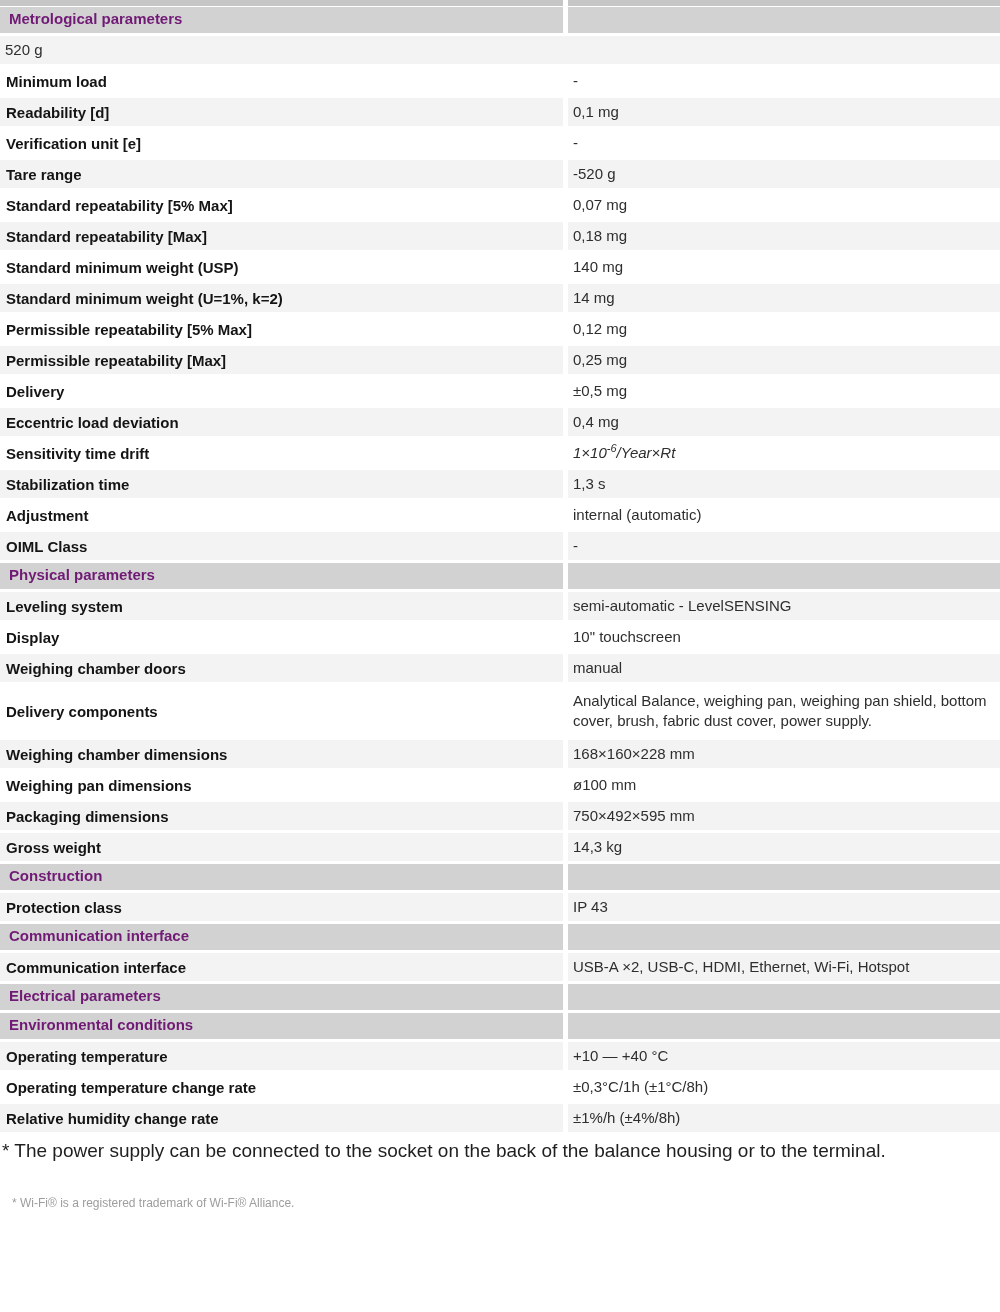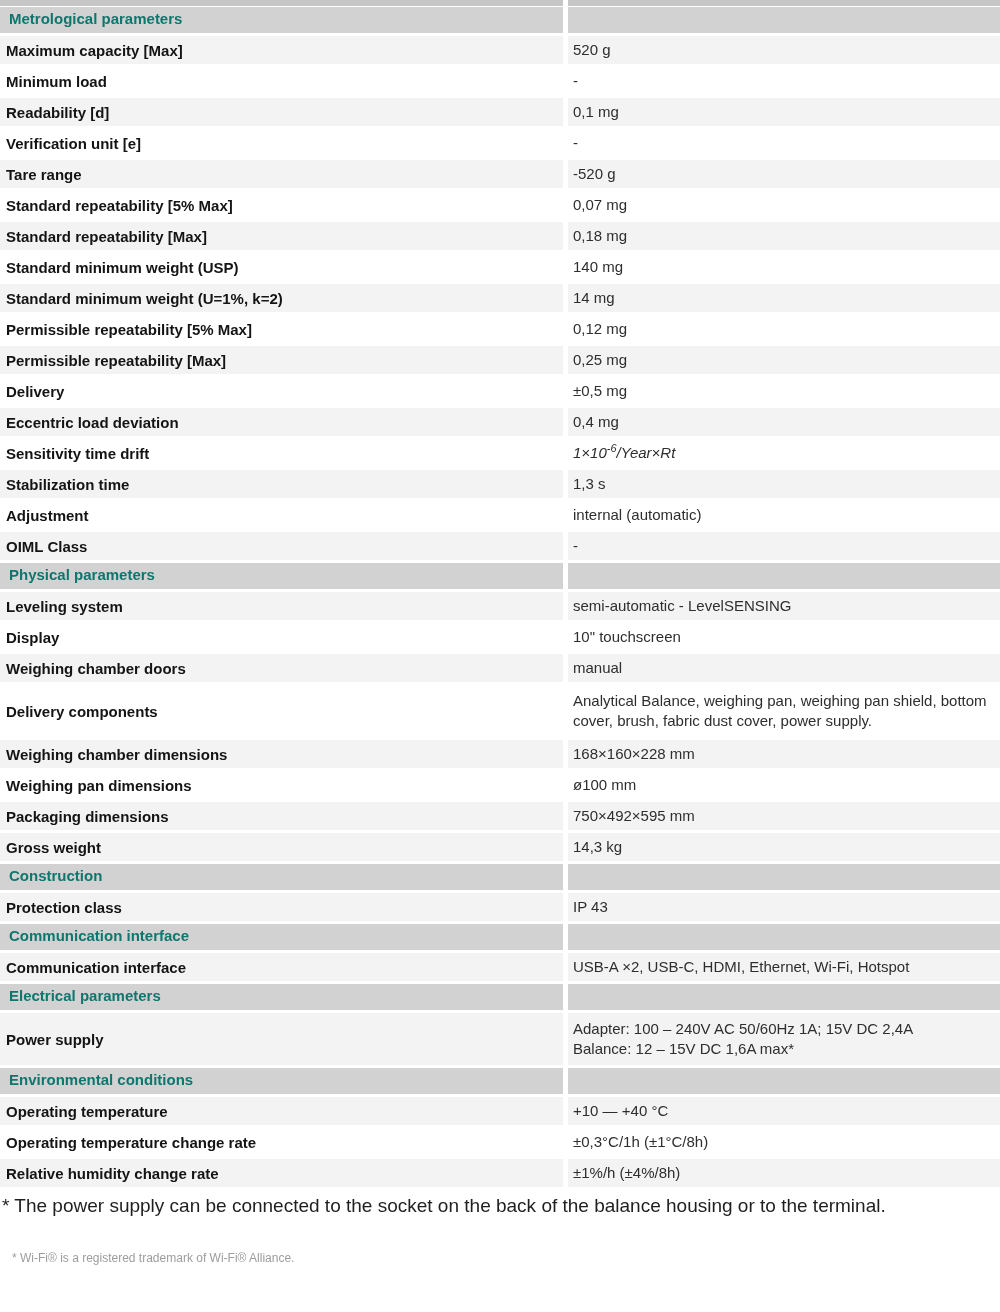--- a/index.html
+++ b/index.html
@@ -21,21 +21,21 @@
 
   .trow { display: flex; margin-bottom: 3px; }
   .cell { display: flex; align-items: center; flex-wrap: wrap; }
   .cell.label { width: 563px; padding-left: 6px; margin-right: 5px; }
   .cell.value { flex: 1; padding-left: 5px; padding-right: 8px; line-height: 20px; display: block; }
   .cell.value, .cell.label { padding-top: 4px; padding-bottom: 4px; }
   .cell { min-height: 28px; }
   .cell.value { display: flex; flex-direction: column; justify-content: center; align-items: flex-start; }
   .cell.value .inline-wrap { display: block; font-style: italic; }
 
-  .section .cell { background: #d2d2d2; min-height: 26px; height: 26px; font-weight: 600; color: #0f766e; padding-top: 0; padding-bottom: 4px; }
+  .section .cell { background: #d2d2d2; min-height: 26px; height: 26px; font-weight: 600; color: #701a75; padding-top: 0; padding-bottom: 4px; }
   .section .cell.label { padding-left: 9px; }
 
   .data .cell { background: #ffffff; }
   .data.alt .cell { background: #f3f3f3; }
   .data .cell.label { font-weight: 700; color: #141414; }
   .data.tall .cell { min-height: 52px; }
 
   sup { font-size: 11px; line-height: 0; }
 
   .footnote-power { margin: 8px 0 0 2px; color: #1f1f1f; font-size: 19px; }
@@ -48,21 +48,20 @@
   <div class="cut-row">
     <div class="l"></div>
     <div class="r"></div>
   </div>
   <div id="rows-container">
       <div class="trow section">
         <div class="cell label">Metrological parameters</div>
         <div class="cell value"></div>
       </div>
       <div class="trow data alt">
-        <div class="cell label">Maximum capacity [Max]</div>
         <div class="cell value">520 g</div>
       </div>
       <div class="trow data">
         <div class="cell label">Minimum load</div>
         <div class="cell value">-</div>
       </div>
       <div class="trow data alt">
         <div class="cell label">Readability [d]</div>
         <div class="cell value">0,1 mg</div>
       </div>
@@ -173,27 +172,20 @@
         <div class="cell value"></div>
       </div>
       <div class="trow data alt">
         <div class="cell label">Communication interface</div>
         <div class="cell value">USB-A ×2, USB-C, HDMI, Ethernet, Wi-Fi, Hotspot</div>
       </div>
       <div class="trow section">
         <div class="cell label">Electrical parameters</div>
         <div class="cell value"></div>
       </div>
-      <div class="trow data alt tall">
-        <div class="cell label">Power supply</div>
-        <div class="cell value">
-          <div>Adapter: 100 – 240V AC 50/60Hz 1A; 15V DC 2,4A</div>
-          <div>Balance: 12 – 15V DC 1,6A max*</div>
-        </div>
-      </div>
       <div class="trow section">
         <div class="cell label">Environmental conditions</div>
         <div class="cell value"></div>
       </div>
       <div class="trow data alt">
         <div class="cell label">Operating temperature</div>
         <div class="cell value">+10 — +40 °C</div>
       </div>
       <div class="trow data">
         <div class="cell label">Operating temperature change rate</div>

